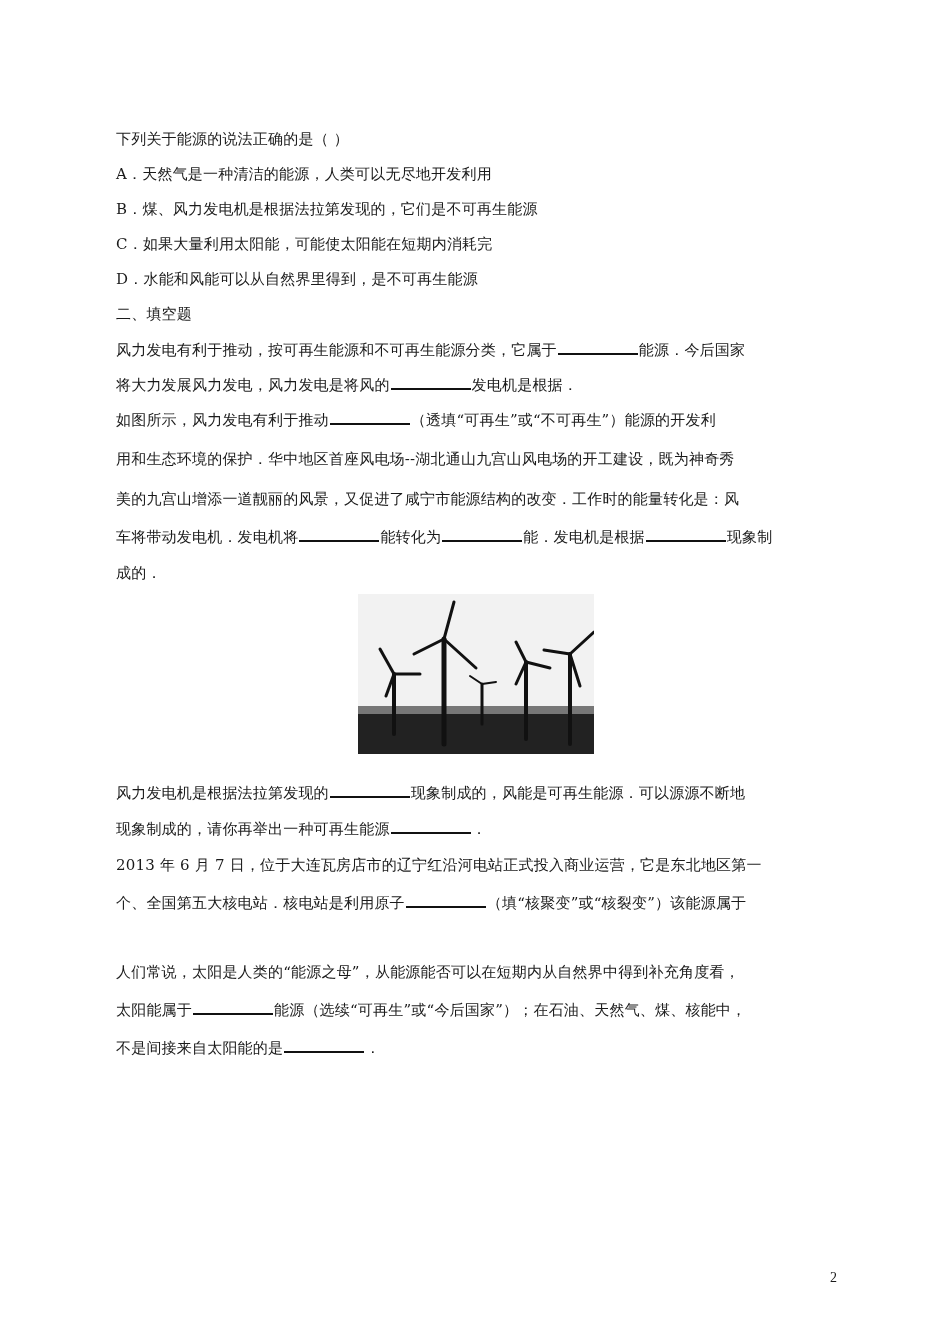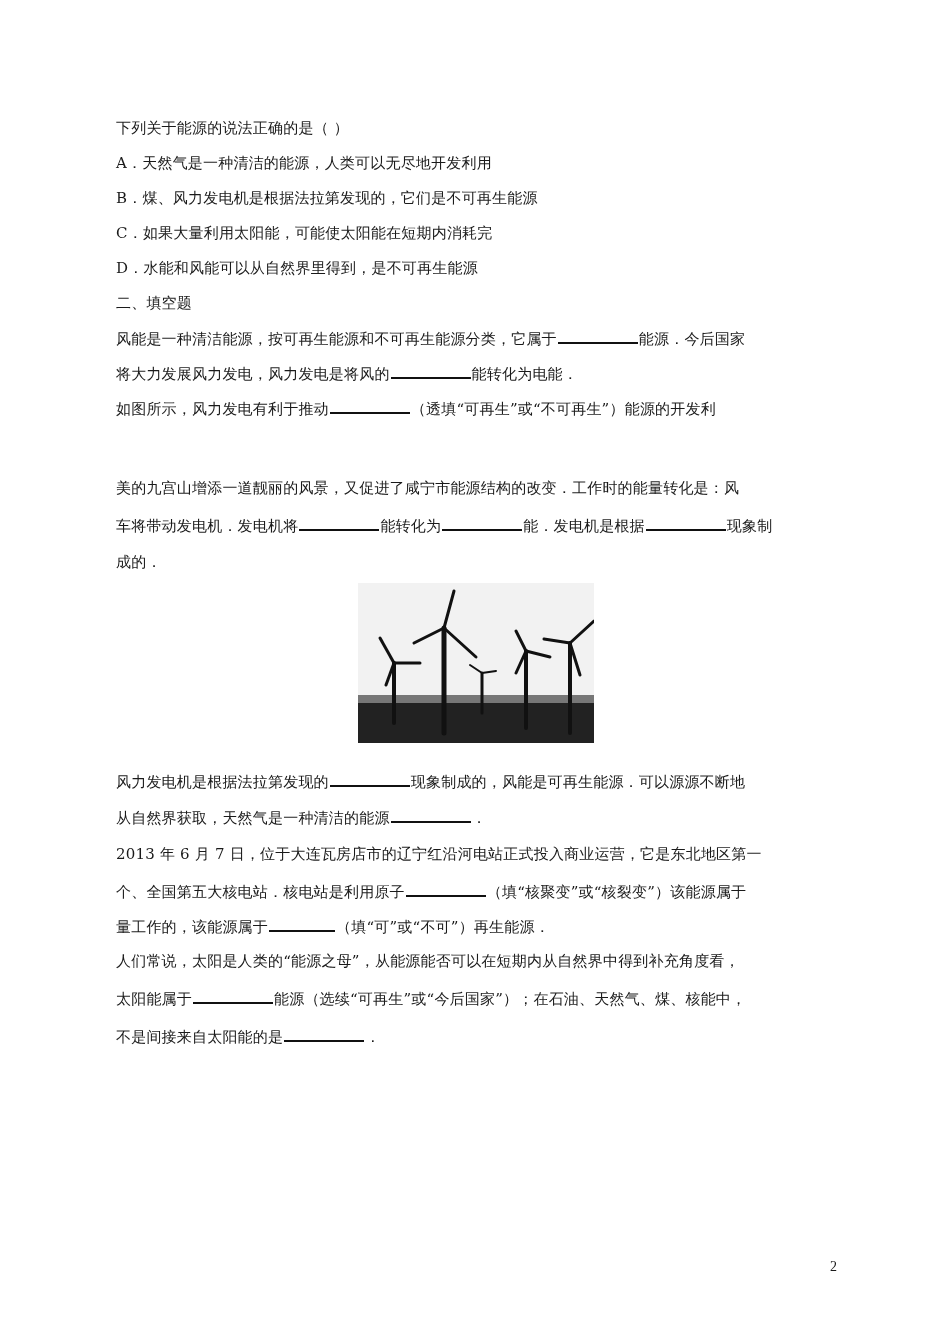--- a/index.html
+++ b/index.html
@@ -1,21 +1,21 @@
 <!DOCTYPE html>
 <html><head>
 <meta charset="utf-8">
 <style>
   html, body { margin: 0; padding: 0; background: #ffffff; }
   body {
     width: 950px; height: 1344px; position: relative; overflow: hidden;
     font-family: "DejaVu Serif", "Liberation Serif", serif;
     color: #1a1a1a;
   }
-  .page { position: absolute; left: 0; top: 1px; width: 950px; height: 1132px; }
+  .page { position: absolute; left: 0; top: 12px; width: 950px; height: 1132px; }
   .line {
     position: absolute; left: 116px; width: 730px;
     font-size: 15px; line-height: 20px; white-space: nowrap;
     letter-spacing: 0.2px;
   }
   .blank {
     display: inline-block; border-bottom: 2px solid #111;
     height: 14px; vertical-align: baseline; margin: 0 1px;
   }
   .b80 { width: 80px; }
@@ -45,29 +45,30 @@
   <div class="line" style="top:257px">
     <span>D．</span><span>水能和风能可以从自然界里得到，是不可再生能源</span>
   </div>
   <div class="line" style="top:222px">
     <span>C．</span><span>如果大量利用太阳能，可能使太阳能在短期内消耗完</span>
   </div>
 
   <div class="line" style="top:292px">二、填空题</div>
 
   <div class="line" style="top:327px">
-    <span>风能是一种清洁能源，按可再生能源和不可再生能源分类，它属于</span><span class="blank b80"></span><span>能源．今后国家</span>
+    <span>风力发电有利于推动，按可再生能源和不可再生能源分类，它属于</span><span class="blank b80"></span><span>能源．今后国家</span>
   </div>
   <div class="line" style="top:362px">
-    <span>将大力发展风力发电，风力发电是将风的</span><span class="blank b80"></span><span>能转化为电能．</span>
+    <span>将大力发展风力发电，风力发电是将风的</span><span class="blank b80"></span><span>发电机是根据．</span>
   </div>
 
   <div class="line" style="top:397px">
     <span>如图所示，风力发电有利于推动</span><span class="blank b80"></span><span>（透填“可再生”或“不可再生”）能源的开发利</span>
   </div>
+  <div class="line" style="top:437px">用和生态环境的保护．华中地区首座风电场--湖北通山九宫山风电场的开工建设，既为神奇秀</div>
   <div class="line" style="top:477px">美的九宫山增添一道靓丽的风景，又促进了咸宁市能源结构的改变．工作时的能量转化是：风</div>
   <div class="line" style="top:514px">
     <span>车将带动发电机．发电机将</span><span class="blank b80"></span><span>能转化为</span><span class="blank b80"></span><span>能．发电机是根据</span><span class="blank b80"></span><span>现象制</span>
   </div>
   <div class="line" style="top:551px">成的．</div>
 
   <div class="figure">
     <svg width="236" height="160" viewBox="0 0 236 160">
       <rect width="236" height="160" fill="#f2f2f2"></rect>
 
@@ -99,29 +100,26 @@
         <line x1="212" y1="60" x2="186" y2="56" stroke-width="3"></line>
         <line x1="212" y1="60" x2="222" y2="92" stroke-width="3"></line>
       </g>
     </svg>
   </div>
 
   <div class="line" style="top:770px">
     <span>风力发电机是根据法拉第发现的</span><span class="blank b80"></span><span>现象制成的，风能是可再生能源．可以源源不断地</span>
   </div>
   <div class="line" style="top:806px">
-    <span>从自然界获取，天然气是一种清洁的能源</span><span class="blank b80"></span><span>．</span>
+    <span>现象制成的，请你再举出一种可再生能源</span><span class="blank b80"></span><span>．</span>
   </div>
 
   <div class="line" style="top:843px">2013 年 6 月 7 日，位于大连瓦房店市的辽宁红沿河电站正式投入商业运营，它是东北地区第一</div>
   <div class="line" style="top:880px">
     <span>个、全国第五大核电站．核电站是利用原子</span><span class="blank b80"></span><span>（填“核聚变”或“核裂变”）该能源属于</span>
-  </div>
-  <div class="line" style="top:915px">
-    <span>量工作的，该能源属于</span><span class="blank b66"></span><span>（填“可”或“不可”）再生能源．</span>
   </div>
 
   <div class="line" style="top:950px">人们常说，太阳是人类的“能源之母”，从能源能否可以在短期内从自然界中得到补充角度看，</div>
   <div class="line" style="top:987px">
     <span>太阳能属于</span><span class="blank b80"></span><span>能源（选续“可再生”或“今后国家”）；在石油、天然气、煤、核能中，</span>
   </div>
   <div class="line" style="top:1025px">
     <span>不是间接来自太阳能的是</span><span class="blank b80"></span><span>．</span>
   </div>
 

